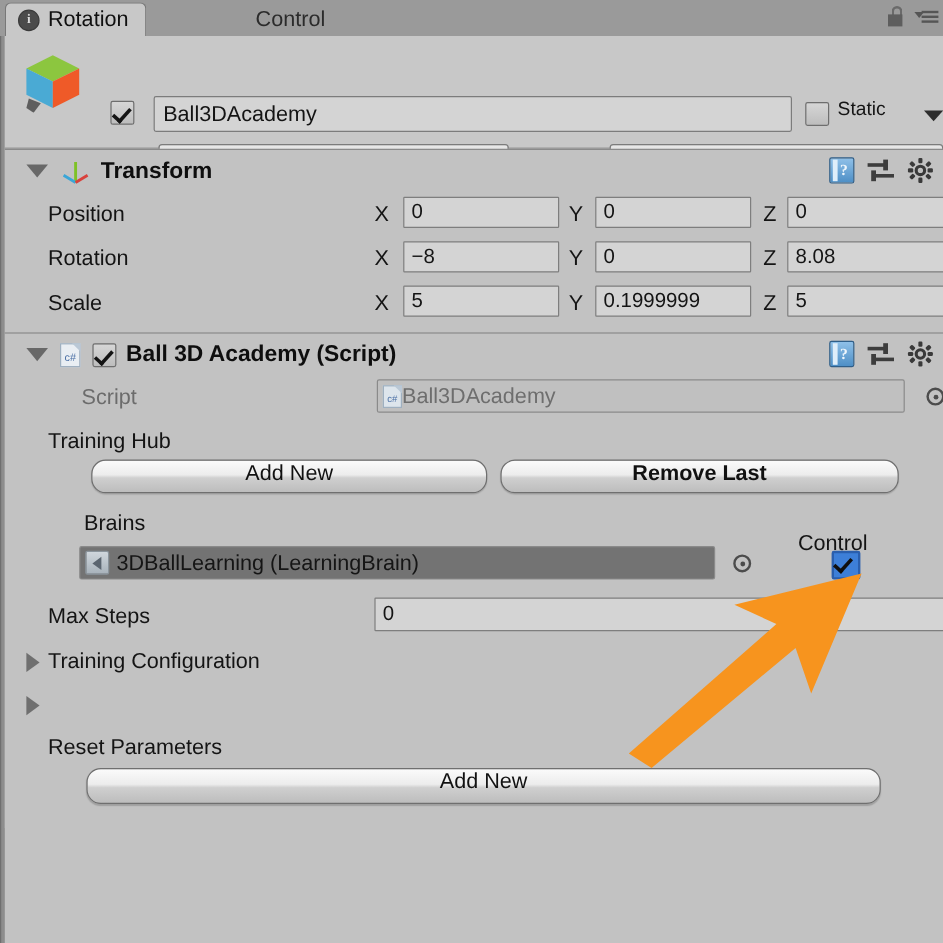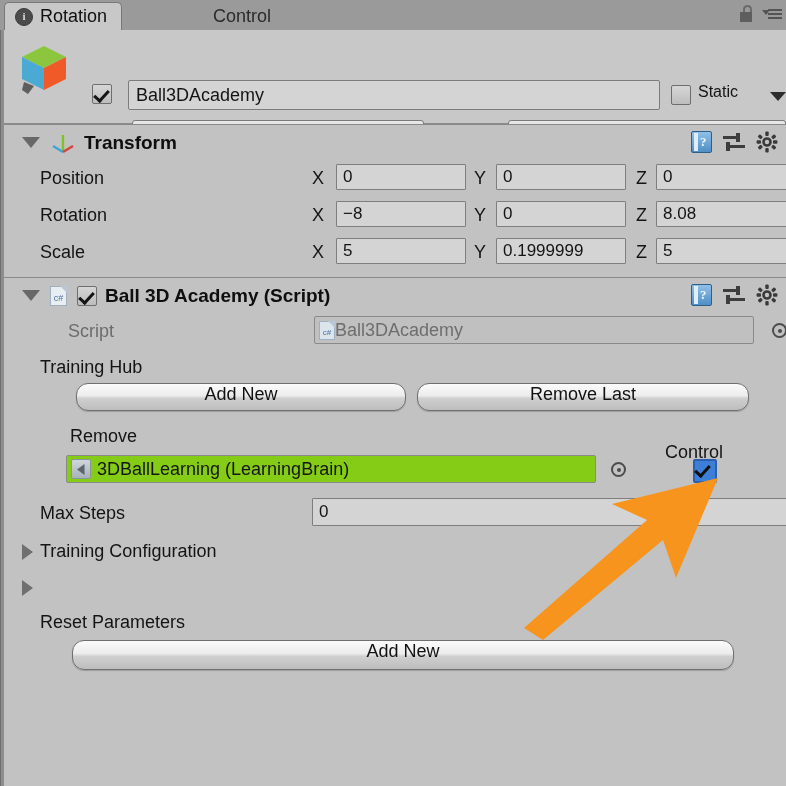--- a/index.html
+++ b/index.html
@@ -280,21 +280,21 @@
     border: 1px solid #7e7e7e;
     box-sizing: border-box;
     display: flex; align-items: center;
     padding-left: 6px;
     font-size: 17px; color: #141414;
     border-radius: 1px;
   }
 
   .objfield {
     position: absolute; height: 28px;
-    background: #84cc16;
+    background: #737373;
     border: 1px solid #8a8a8a;
     box-sizing: border-box;
     display: flex; align-items: center;
     padding-left: 4px;
     font-size: 18px; color: #151515;
     border-radius: 2px;
   }
   .objfield.dim { color:#6e6e6e; background:#c0c0c0; }
   .objdot {
     position: absolute;
@@ -546,27 +546,27 @@
       </div>
 
       <div class="row" style="height:34px">
         <span class="row-label">Training Hub</span>
       </div>
 
       <div class="row" style="height:39px">
         <div class="btn" style="left:72px; top:0px; width:330px;">
           <span>Add New</span>
         </div>
-        <div class="btn" style="left:413px; top:0px; width:332px;">
+        <div class="btn" style="left:413px; top:0px; width:332px;font-weight:bold;">
           <span>Remove Last</span>
         </div>
       </div>
 
       <div class="row" style="height:32px">
-        <span class="sec-label" style="left:66px; top:4px;">Remove</span>
+        <span class="sec-label" style="left:66px; top:4px;">Brains</span>
         <span class="sec-label" style="left:661px; top:20px;">Control</span>
       </div>
 
       <div class="row" style="height:40px">
         <div class="objfield" style="left:62px; top:1px; width:530px;">
           <span class="unity-icon">
             <svg width="13" height="13" viewBox="0 0 13 13">
               <polygon points="9.5,1 9.5,12 2,6.5" fill="#5b6570"></polygon>
             </svg>
           </span>

